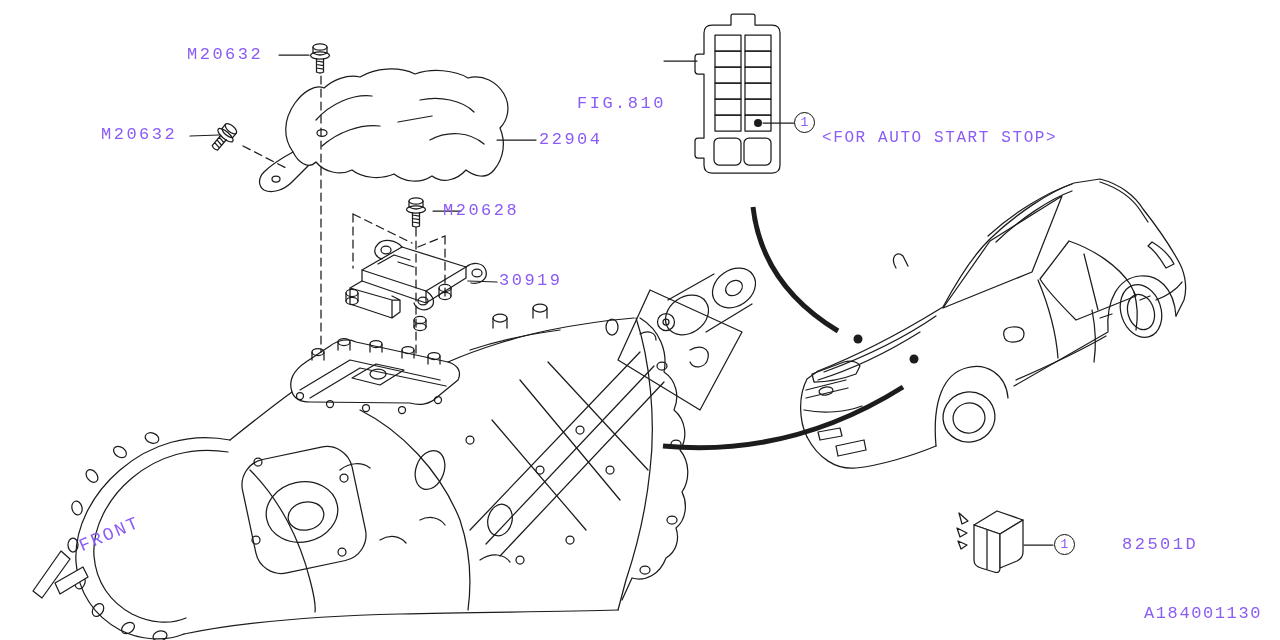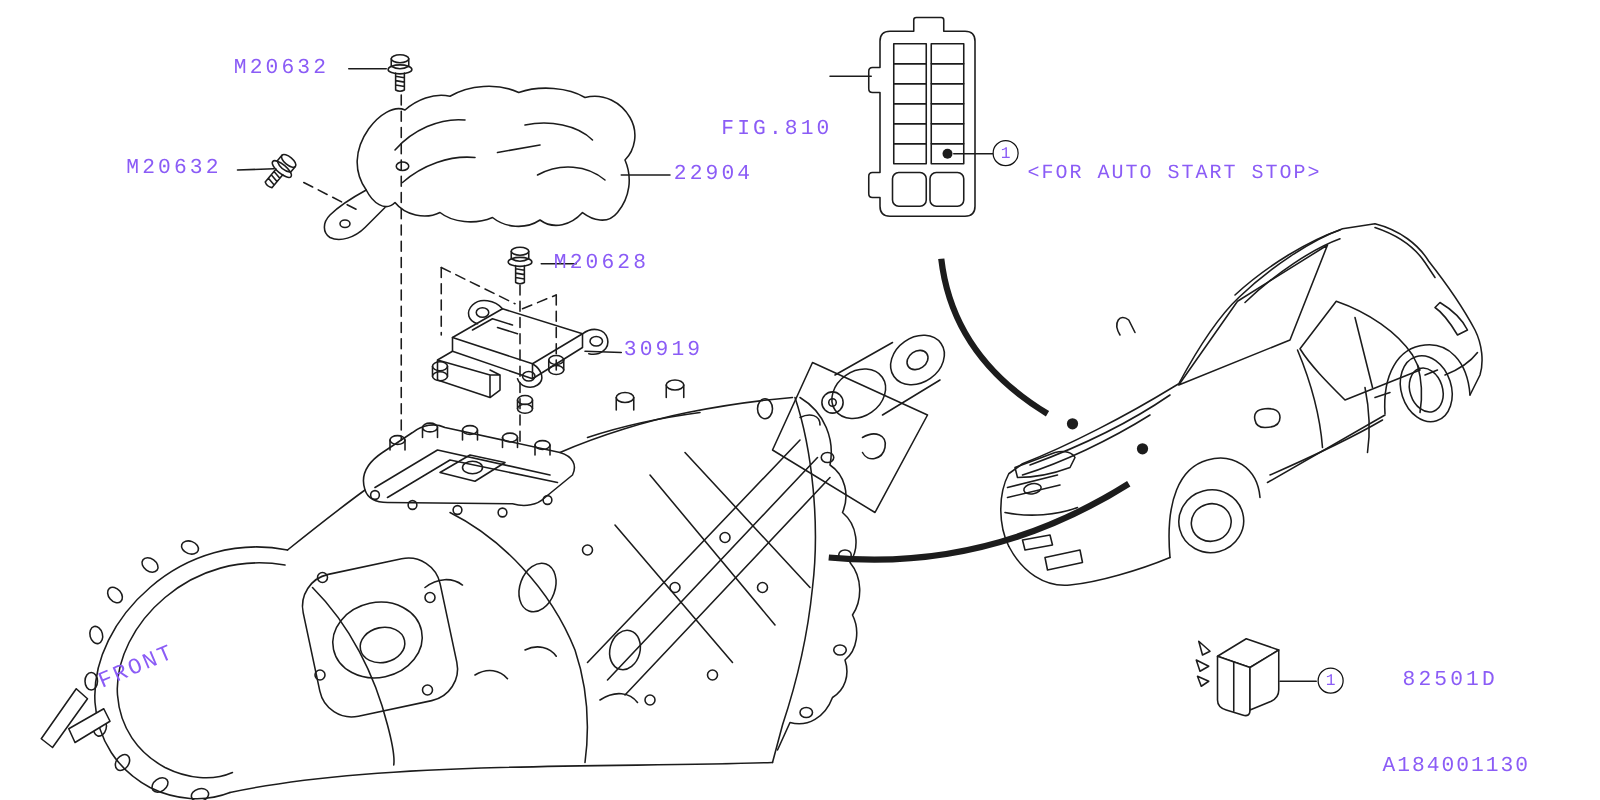--- a/index.html
+++ b/index.html
@@ -264,14 +264,14 @@
   <div class="lbl" style="left:499px;top:272px;text-align:right;">30919</div>
   <div class="lbl" style="left:577px;top:51px;margin-top:44px;">FIG.810</div>
 
   <div class="callout" style="left:794px;top:112px;">1</div>
   <div class="note" style="left:822px;top:130px;">&lt;FOR AUTO START STOP&gt;</div>
 
   <div class="callout" style="left:1054px;top:534px;">1</div>
   <div class="lbl" style="left:1122px;top:536px;">82501D</div>
 
   <div class="front" style="left:84px;top:536px;">FRONT</div>
-  <div class="code" style="left:1106px;top:604px;">A184001130</div>
+  <div class="code" style="left:1144px;top:604px;">A184001130</div>
 </div>
 
 </body></html>

